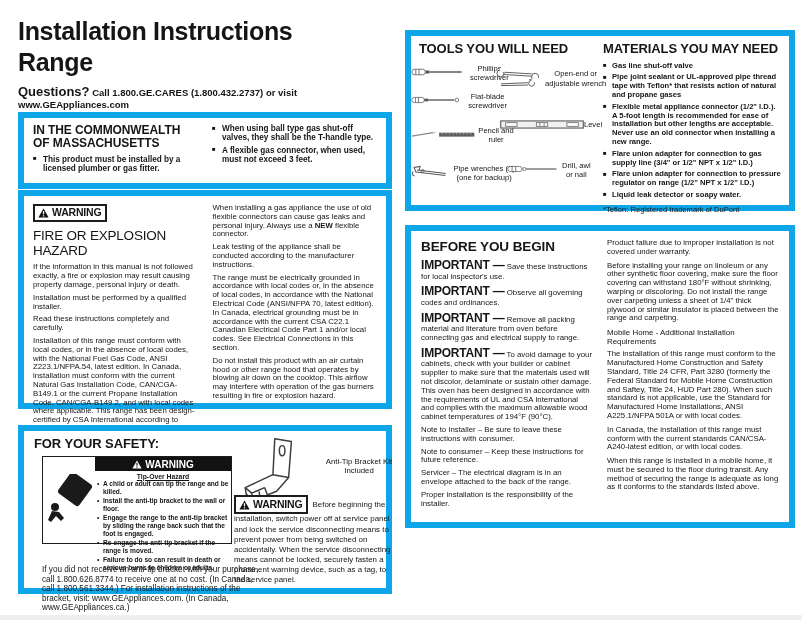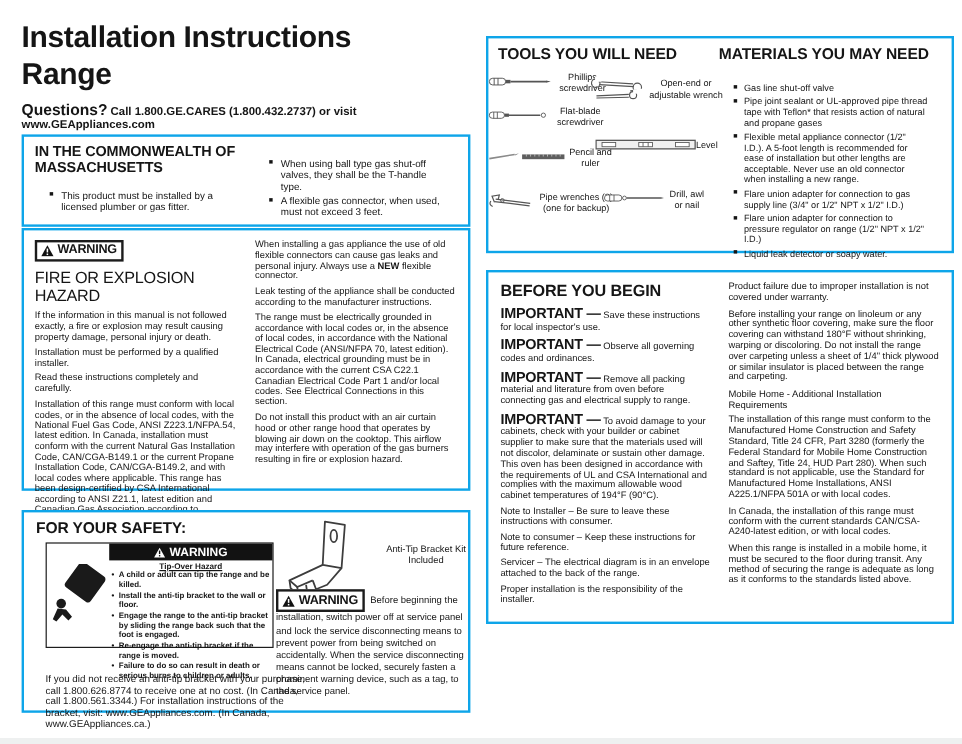--- a/index.html
+++ b/index.html
@@ -3,35 +3,35 @@
 <meta charset="utf-8">
 <style>
   html,body{margin:0;padding:0;background:#fff;}
   .page{position:relative;width:802px;height:620px;background:#fff;overflow:hidden;
         font-family:"Liberation Sans",sans-serif;color:#151515;}
   .titleblock{position:absolute;left:18px;top:16px;width:376px;}
   .h1{font-size:25px;font-weight:bold;line-height:1.22;letter-spacing:-.3px;margin:0;}
   .questions{margin-top:7px;font-weight:bold;font-size:9.5px;}
   .questions .q{font-size:13px;}
 
-  .box{position:absolute;border:2px solid #0ea5e9;background:#fff;box-sizing:border-box;}
+  .box{position:absolute;border:6px solid #0ea5e9;background:#fff;box-sizing:border-box;}
   .box-mass{left:18px;top:112px;width:374px;height:77px;padding:6px 9px;
             display:grid;grid-template-columns:1fr 1fr;column-gap:14px;}
   .box-fire{left:18px;top:190px;width:374px;height:219px;padding:8px 9px;
             display:grid;grid-template-columns:1fr 1fr;column-gap:15px;}
   .box-safety{left:18px;top:425px;width:374px;height:169px;}
   .box-tools{left:405px;top:30px;width:390px;height:181px;padding:6px 8px;}
   .box-before{left:405px;top:225px;width:390px;min-height:262px;padding:8px 10px 10px;
             display:grid;grid-template-columns:1fr 1fr;column-gap:14px;}
 
   h2{font-size:12px;font-weight:bold;line-height:1.12;margin:0 0 4px 0;letter-spacing:-.1px;}
   .body-s{font-size:8.2px;line-height:1.14;}
   .body-xs{font-size:7.8px;line-height:1.13;}
   p{margin:0 0 4px 0;}
-  ul{list-style:none;margin:12px;padding:0;}
+  ul{list-style:none;margin:0;padding:0;font-weight:bold;}
   li{position:relative;padding-left:10px;margin-bottom:3px;}
   li:before{content:"■";position:absolute;left:0;top:.5px;font-size:6px;}
 
   .wbadge{display:inline-flex;align-items:center;gap:3px;border:2px solid #1c1c1c;
           padding:1px 4px 1px 3px;font-weight:bold;font-size:10.5px;letter-spacing:-.2px;
           background:#fff;vertical-align:middle;}
   .fire-h{font-size:13.5px;font-weight:normal;margin:6px 0 5px 0;letter-spacing:-.2px;}
 
   
   .box-safety h2{position:absolute;left:10px;top:6px;font-size:13px;}

